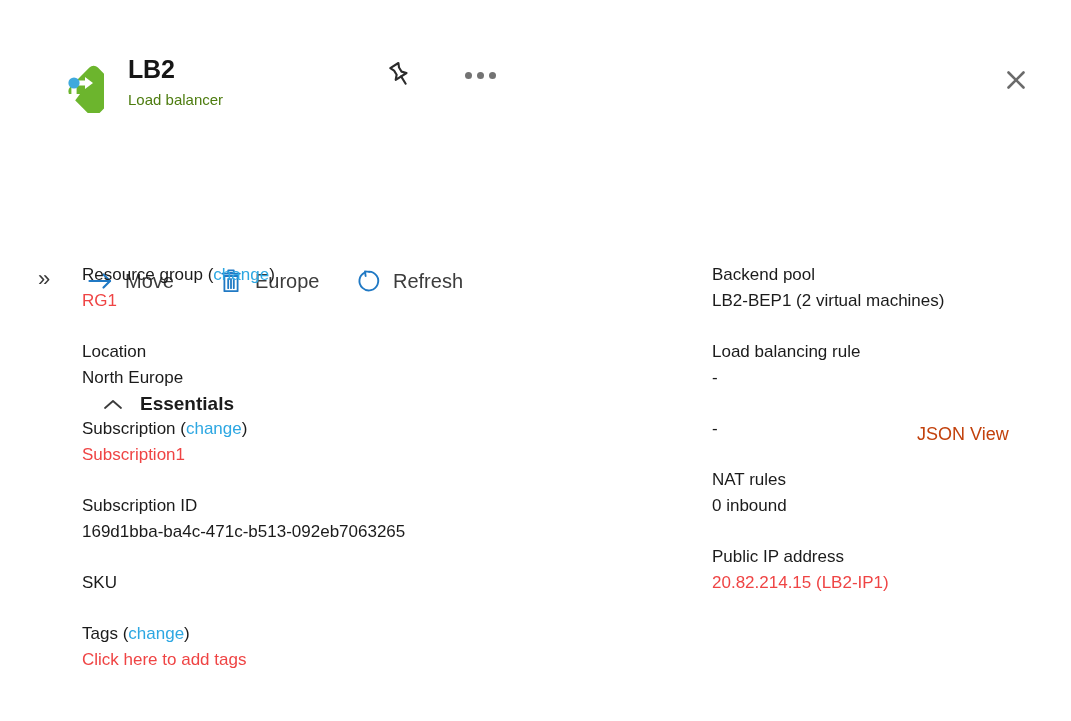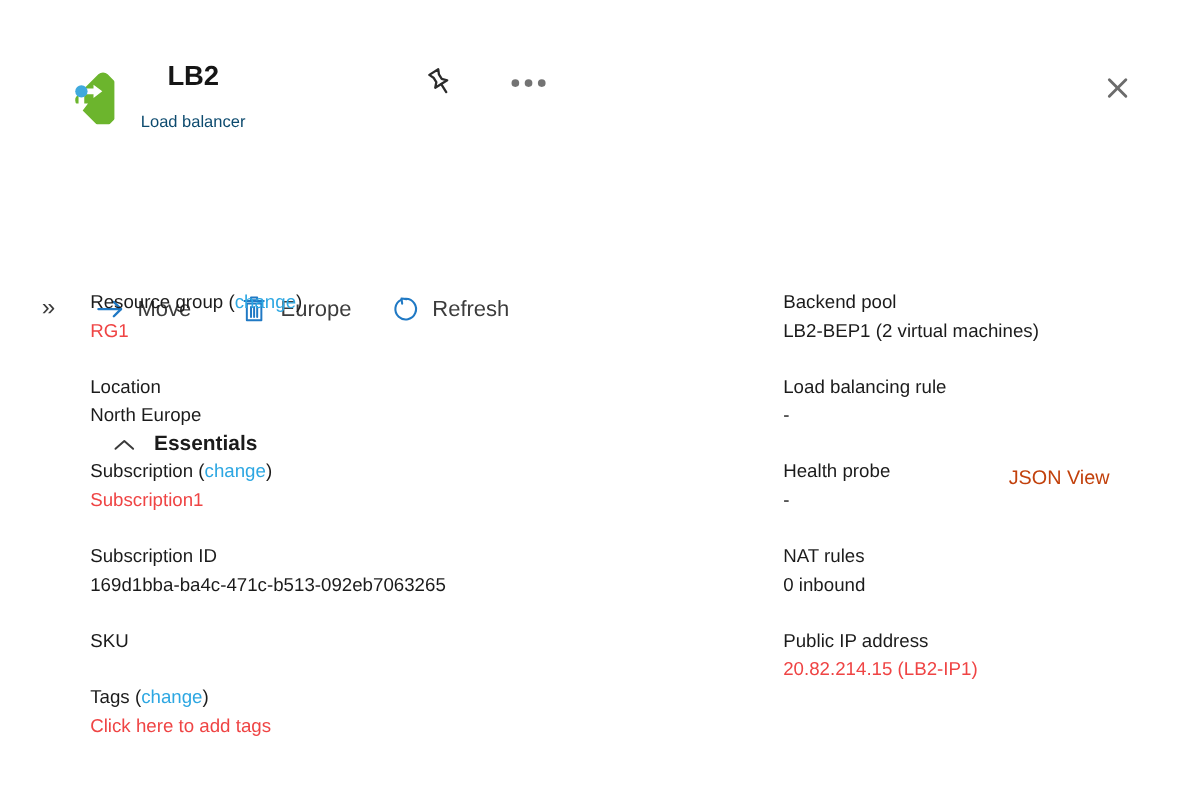--- a/index.html
+++ b/index.html
@@ -24,34 +24,34 @@
     width: 1071px;
     height: 122px;
   }
   .res-icon {
     position: absolute;
     left: 44px; top: 53px;
     width: 60px; height: 60px;
   }
   .title-block {
     position: absolute;
-    left: 128px; top: 54px; text-align: center;
+    left: 128px; top: 54px;
   }
   .res-title {
     font-size: 25px;
     font-weight: bold;
     color: #161616;
     letter-spacing: -0.2px;
     line-height: 30px;
   }
   .res-subtitle {
     font-size: 15px;
-    color: #0c4a6e;
+    color: #4d7c0f;
     line-height: 22px;
-    margin-top: 16px;
+    margin-top: 5px;
   }
   .pin-btn {
     position: absolute;
     left: 381px; top: 57px;
     width: 36px; height: 36px;
     display: flex; align-items: center; justify-content: center;
     cursor: pointer;
   }
   .ellipsis-btn {
     position: absolute;
@@ -322,21 +322,20 @@
   <div class="col col-right" id="col-right">
       <div class="field">
         <div class="field-label">Backend pool</div>
         <div class="field-value">LB2-BEP1 (2 virtual machines)</div>
       </div>
       <div class="field">
         <div class="field-label">Load balancing rule</div>
         <div class="field-value">-</div>
       </div>
       <div class="field">
-        <div class="field-label">Health probe</div>
         <div class="field-value">-</div>
       </div>
       <div class="field">
         <div class="field-label">NAT rules</div>
         <div class="field-value">0 inbound</div>
       </div>
       <div class="field">
         <div class="field-label">Public IP address</div>
         <div class="field-value link">20.82.214.15 (LB2-IP1)</div>
       </div>

